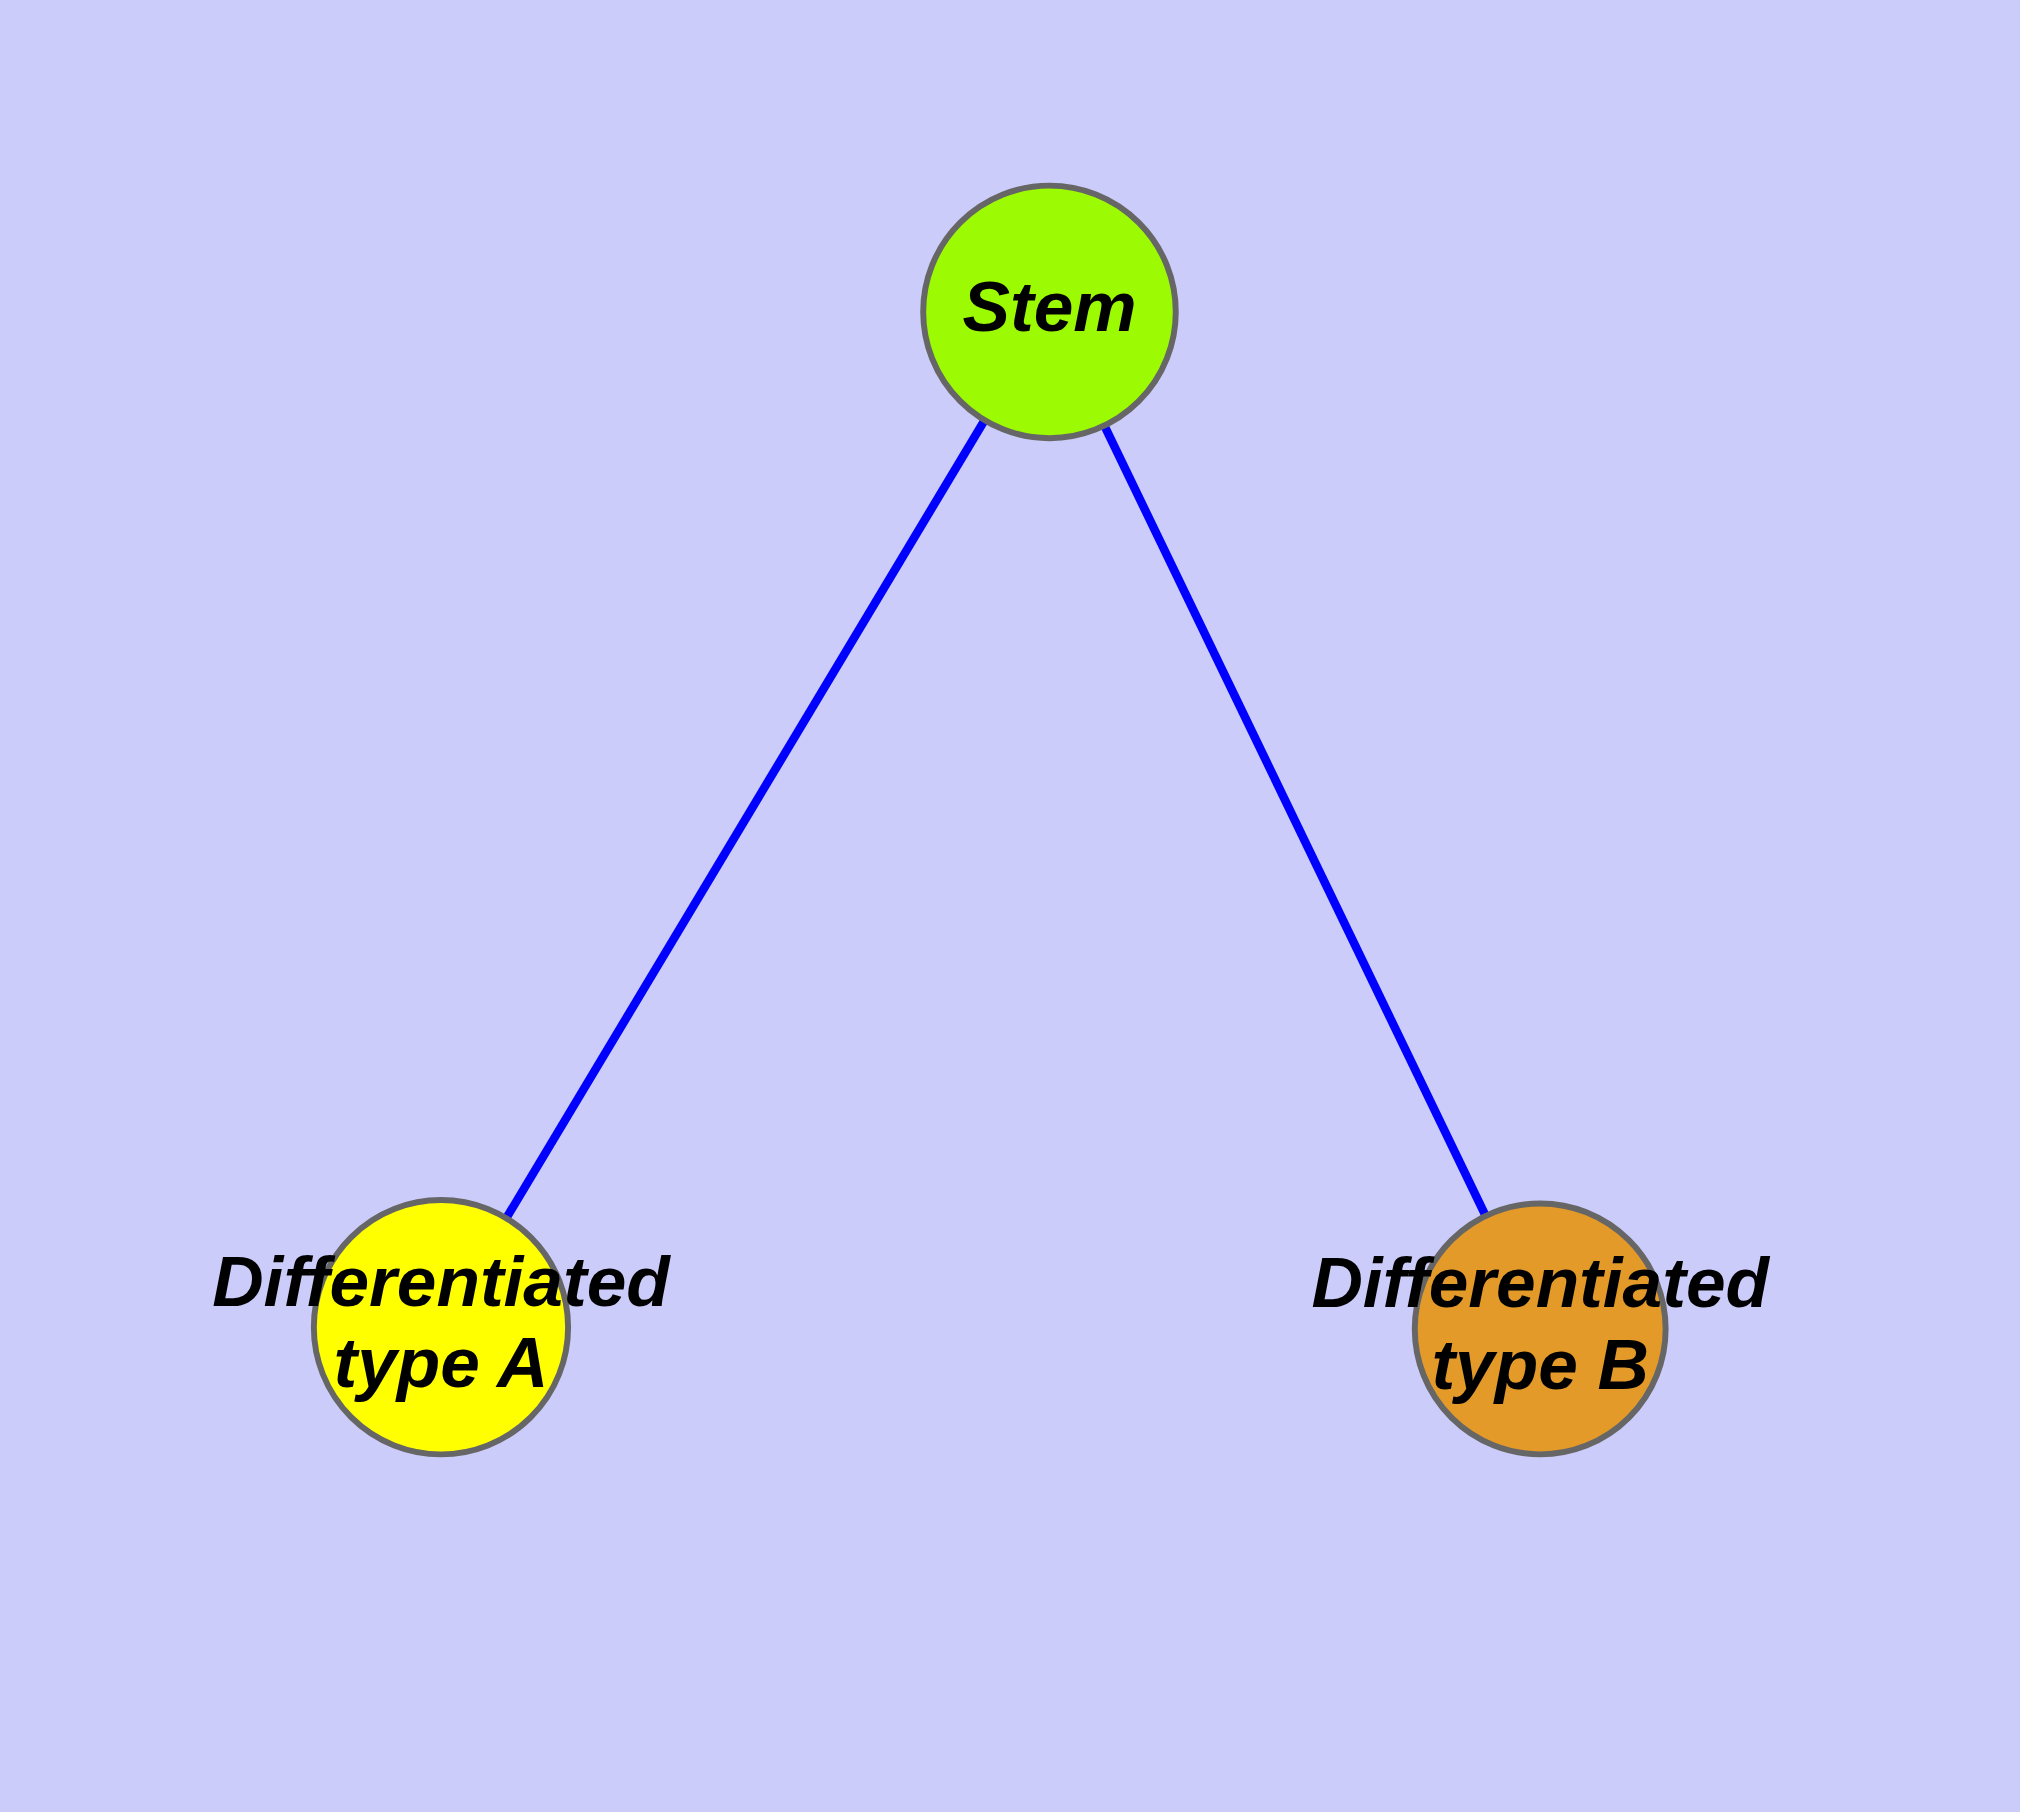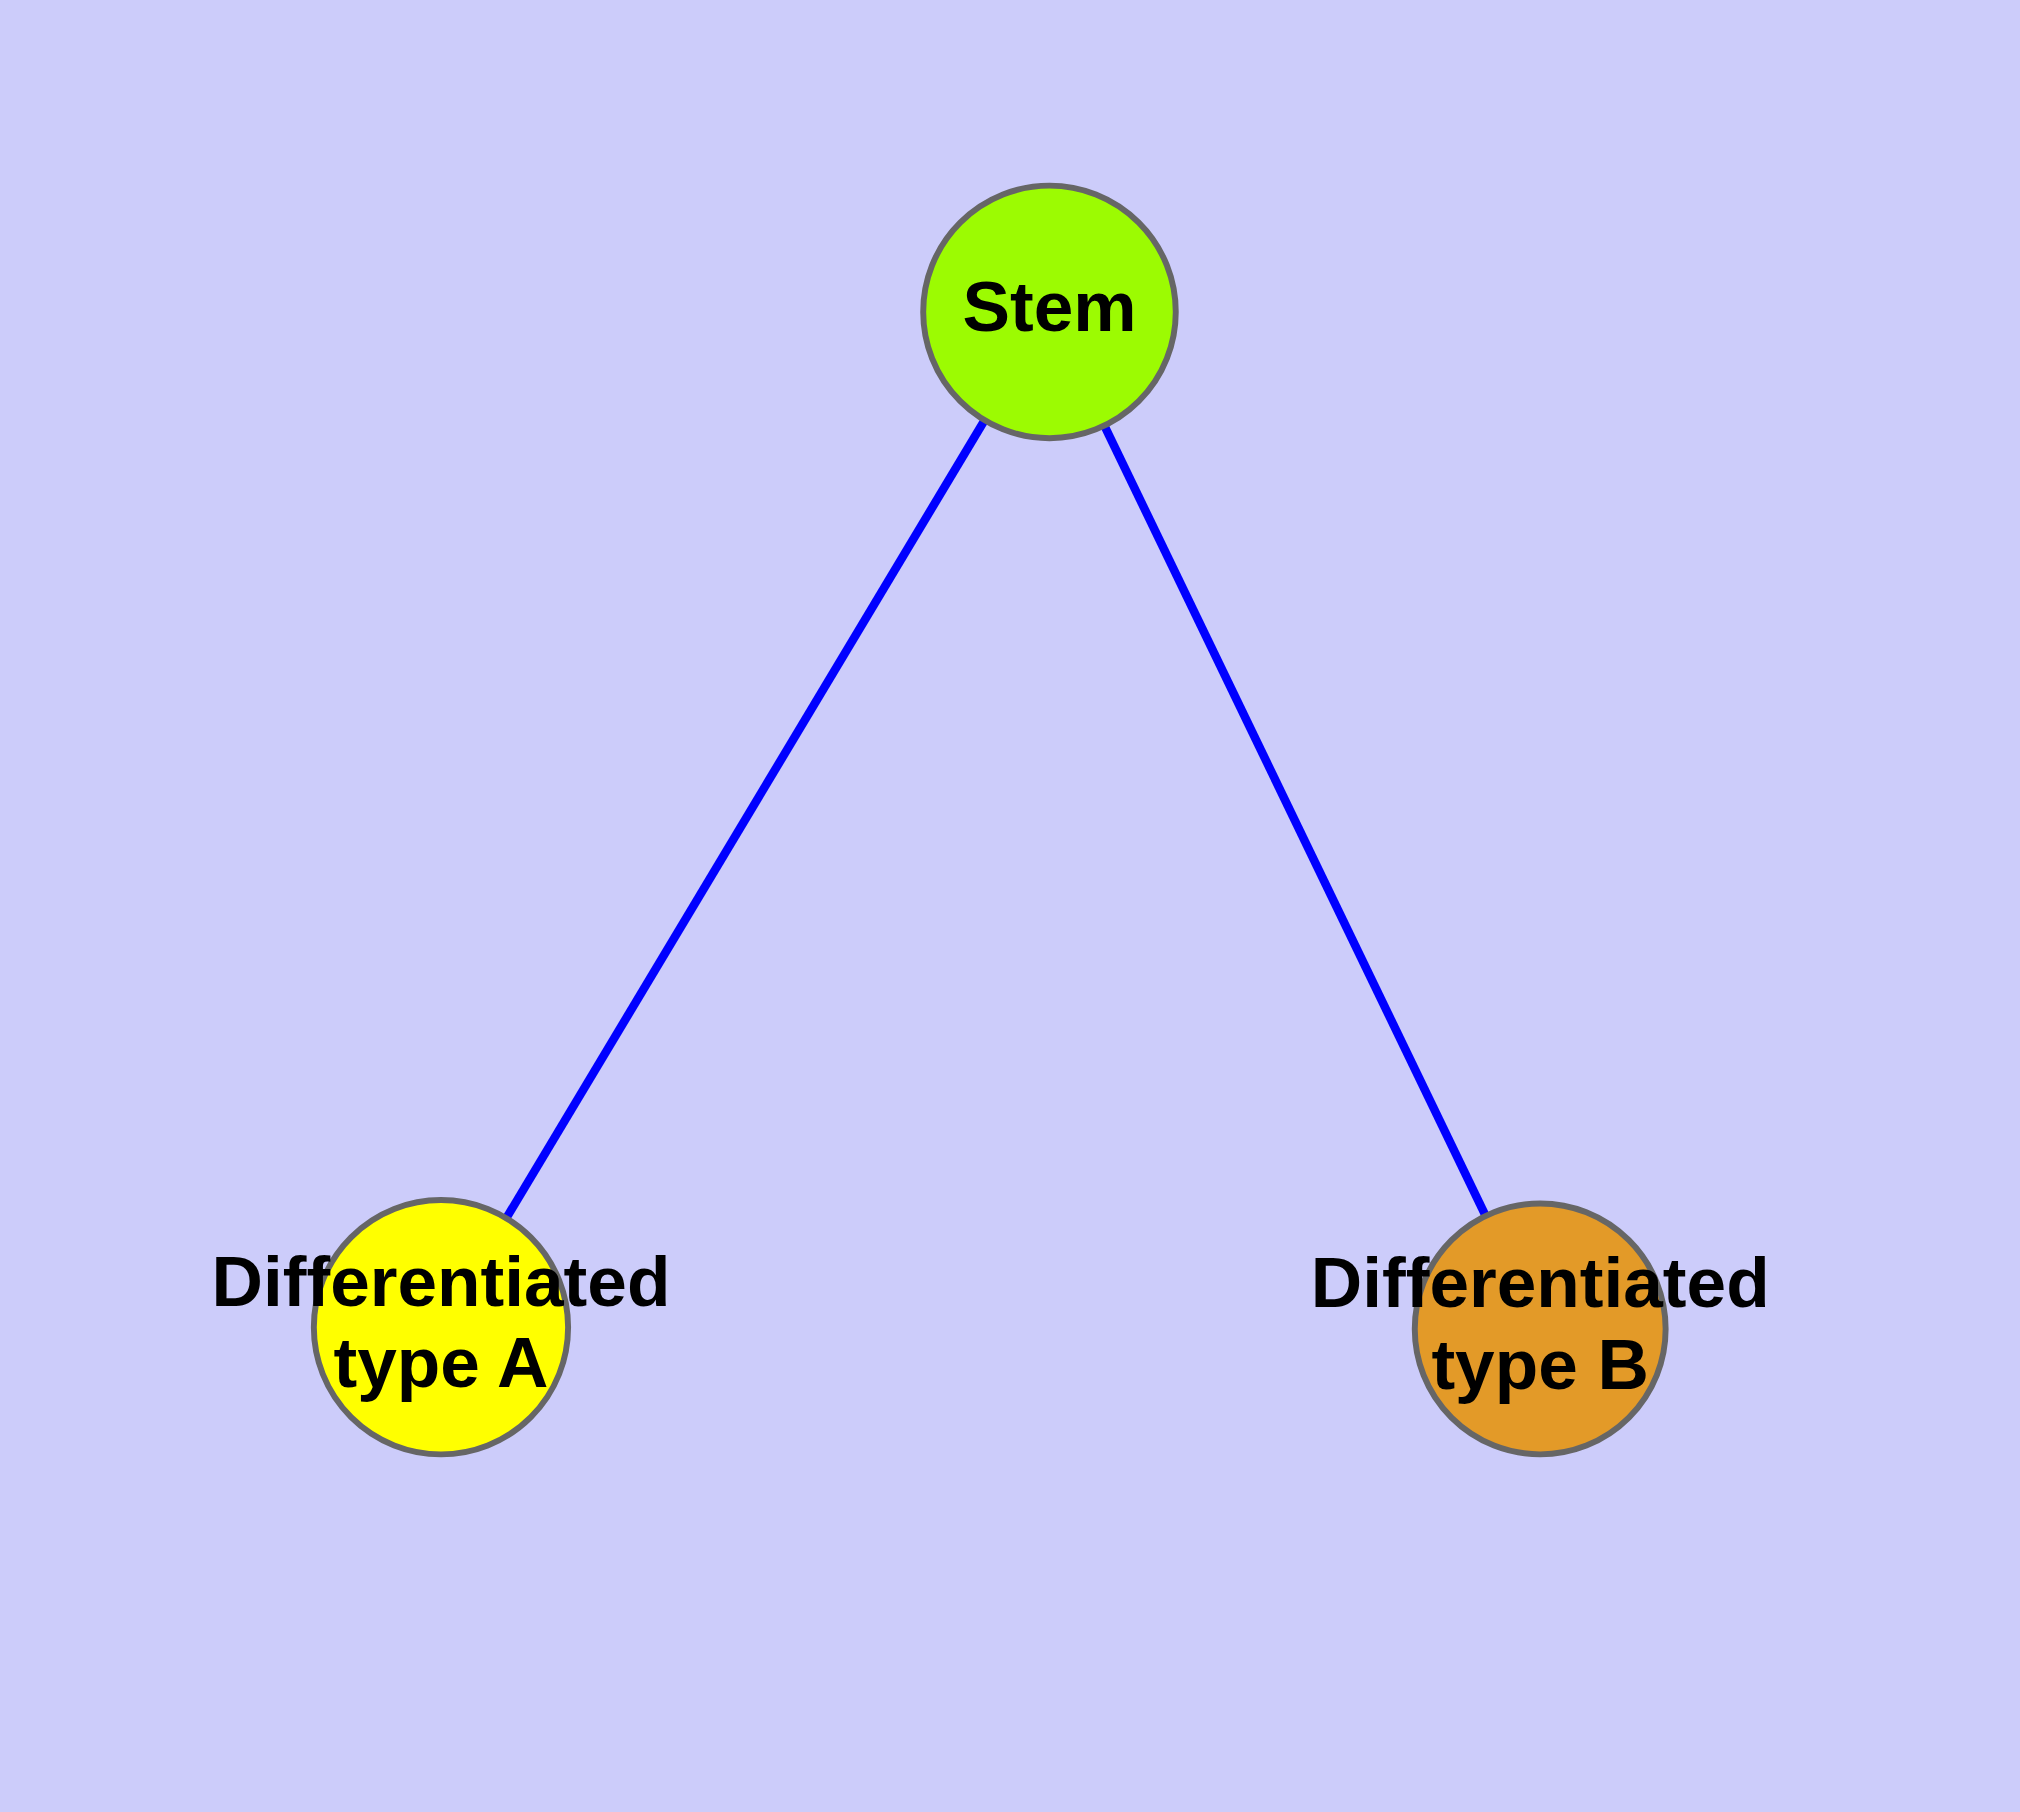--- a/index.html
+++ b/index.html
@@ -8,20 +8,21 @@
     padding: 0;
     background: #ccccfa;
   }
   #canvas {
     position: relative;
     width: 2021px;
     height: 1812px;
     background: #ccccfa;
     overflow: hidden;
     font-family: "Liberation Sans", sans-serif;
+    font-style: italic;
   }
   #graph-svg {
     position: absolute;
     left: 0;
     top: 0;
     width: 2021px;
     height: 1812px;
     display: block;
   }
   .node-label {

